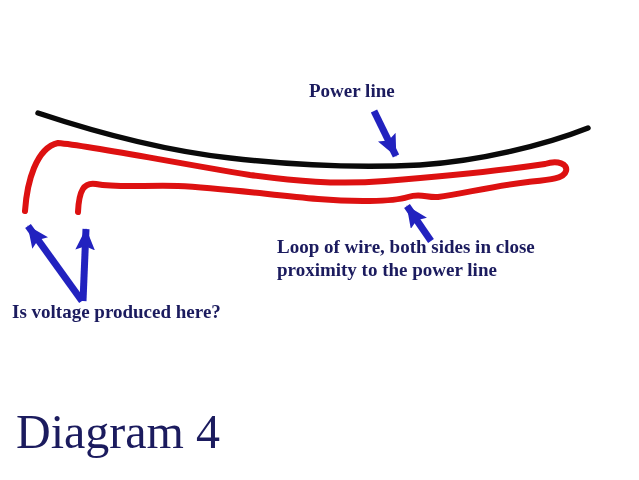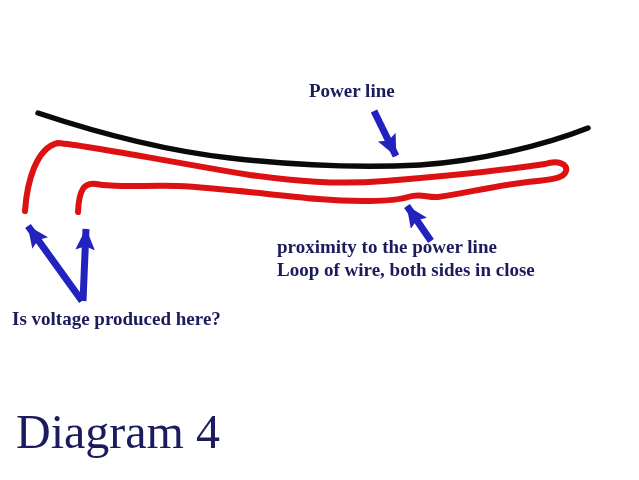--- a/index.html
+++ b/index.html
@@ -95,21 +95,21 @@
 
     <line class="arrow" x1="374" y1="111" x2="396" y2="156" marker-end="url(#ah)"></line>
     <line class="arrow" x1="431" y1="241" x2="407" y2="206" marker-end="url(#ah)"></line>
     <line class="arrow" x1="82" y1="301" x2="28" y2="226" marker-end="url(#ah)"></line>
     <line class="arrow" x1="83" y1="301" x2="86" y2="229" marker-end="url(#ah)"></line>
   </svg>
 
   <div class="label" style="left:309px; top:80px;">Power line</div>
 
   <div class="label wrap" style="left:277px; top:236px; width:360px;">
+    <div>Loop of wire, both sides in close</div>
     <div>proximity to the power line</div>
-    <div>Loop of wire, both sides in close</div>
   </div>
 
-  <div class="label" style="left:12px; top:308px;">Is voltage produced here?</div>
+  <div class="label" style="left:12px; top:301px;">Is voltage produced here?</div>
 
   <div class="title" style="left:16px; top:408px;">Diagram 4</div>
 
 </div>
 
 </body></html>

